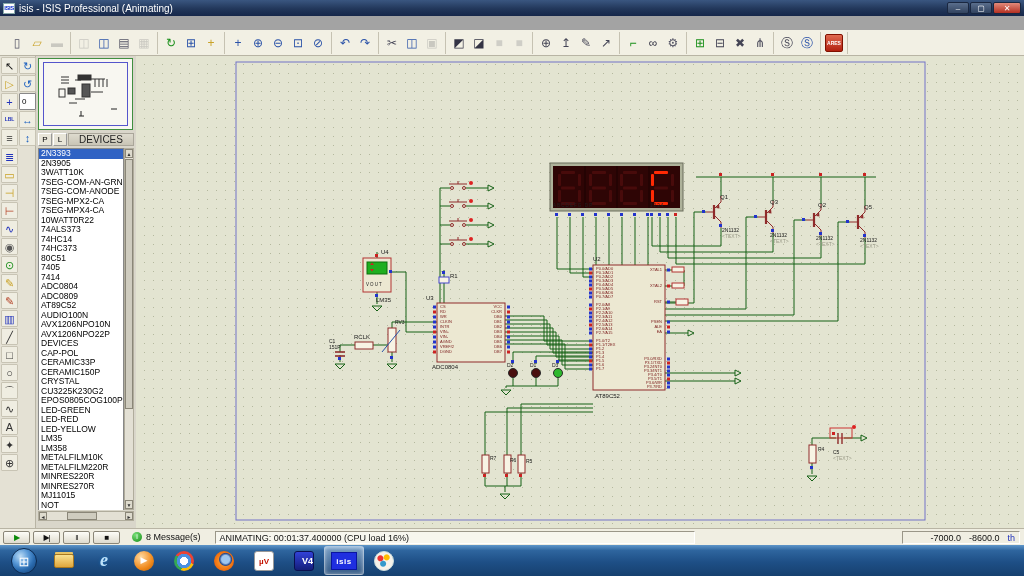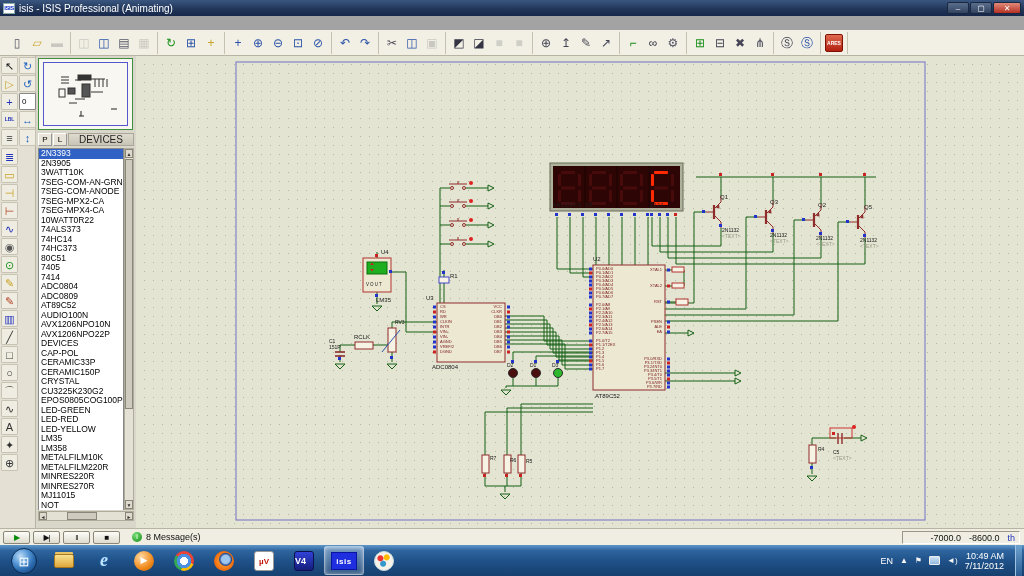--- a/index.html
+++ b/index.html
@@ -106,21 +106,21 @@
     color:#fff;font-size:9px;line-height:19px;text-align:center}
   .tb-chrome{width:20px;height:20px;border-radius:50%;
     background:radial-gradient(circle at 50% 50%,#fff 0 4px,#4a90e2 4px 7px,transparent 7.5px),
     conic-gradient(#ea4335 0 30%,#fbbc05 30% 55%,#34a853 55% 85%,#ea4335 85%)}
   .tb-firefox{width:20px;height:20px;border-radius:50%;
     background:radial-gradient(circle at 58% 42%,#9fc6ef 0 4px,#2a4b8d 6px,transparent 7px),
     radial-gradient(circle at 50% 50%,#ffb347,#f06a0a 70%,#c04a00)}
   .tb-keil{width:20px;height:20px;background:#fff;border-radius:3px;color:#c41200;font-weight:bold;font-size:8px;
     line-height:19px;text-align:center;border:1px solid #999}
   .tb-v4{width:20px;height:20px;background:linear-gradient(#3242d8,#141e7a);border-radius:3px;color:#fff;
-    font-weight:bold;font-size:9px;line-height:19px;text-align:left;border:1px solid #0a1050}
+    font-weight:bold;font-size:9px;line-height:19px;text-align:right;border:1px solid #0a1050}
   .tb-isis{width:26px;height:18px;background:#1f2fe0;color:#fff;font-weight:bold;font-size:8px;
     line-height:17px;text-align:center;border:1px solid #0a14a0;letter-spacing:.5px}
   .tb-paint{width:20px;height:20px;border-radius:50%;border:1px solid #cdd;
     background:radial-gradient(circle at 30% 35%,#e33 0 2.5px,transparent 3.5px),
     radial-gradient(circle at 65% 30%,#fb0 0 2.5px,transparent 3.5px),
     radial-gradient(circle at 45% 65%,#39c 0 2.5px,transparent 3.5px),#f5f2ea}
   #tray{margin-left:auto;display:flex;align-items:center;color:#fff;gap:7px;padding-right:2px;height:100%}
   .tray-txt{font-size:9px}
   .tray-glyph{font-size:8px;color:#f5f5f5}
   .net-ico{width:11px;height:9px;border:1px solid #eee;border-radius:1px;background:linear-gradient(#cfe3f5,#8fb8dd)}
@@ -742,20 +742,21 @@
 
   <div id="statusbar">
     <span id="simbtns" style="display:flex">
         <div class="sim-btn" style="color: rgb(10, 138, 10);">▶</div>
         <div class="sim-btn" style="color: rgb(17, 17, 17);">▶|</div>
         <div class="sim-btn" style="color: rgb(17, 17, 17);">‖</div>
         <div class="sim-btn" style="color: rgb(17, 17, 17);">■</div>
       </span>
     <span id="msg-ico">i</span>
     <span>8 Message(s)</span>
+    <span id="anim-field">ANIMATING: 00:01:37.400000 (CPU load 16%)</span>
     <span id="coords">
       <span>-7000.0</span>
       <span>-8600.0</span>
       <span id="coord-units">th</span>
     </span>
   </div>
 
   <div id="taskbar">
     <div id="tb-icons" style="display:flex;align-items:center;margin-left:4px">
         <div class="tb-btn">
@@ -782,27 +783,15 @@
         <div class="tb-btn">
           <div class="tb-v4">V4</div>
         </div>
         <div class="tb-btn active">
           <div class="tb-isis">isis</div>
         </div>
         <div class="tb-btn">
           <div class="tb-paint"></div>
         </div>
       </div>
-    <div id="tray">
-      <span class="tray-txt">EN</span>
-      <span class="tray-glyph">▲</span>
-      <span class="tray-glyph">⚑</span>
-      <span class="net-ico"></span>
-      <span class="tray-glyph">◄)</span>
-      <div id="clock">
-        <div>10:49 AM</div>
-        <div>7/11/2012</div>
-      </div>
-      <div id="show-desktop"></div>
-    </div>
   </div>
 
 </div>
 
 </body></html>

